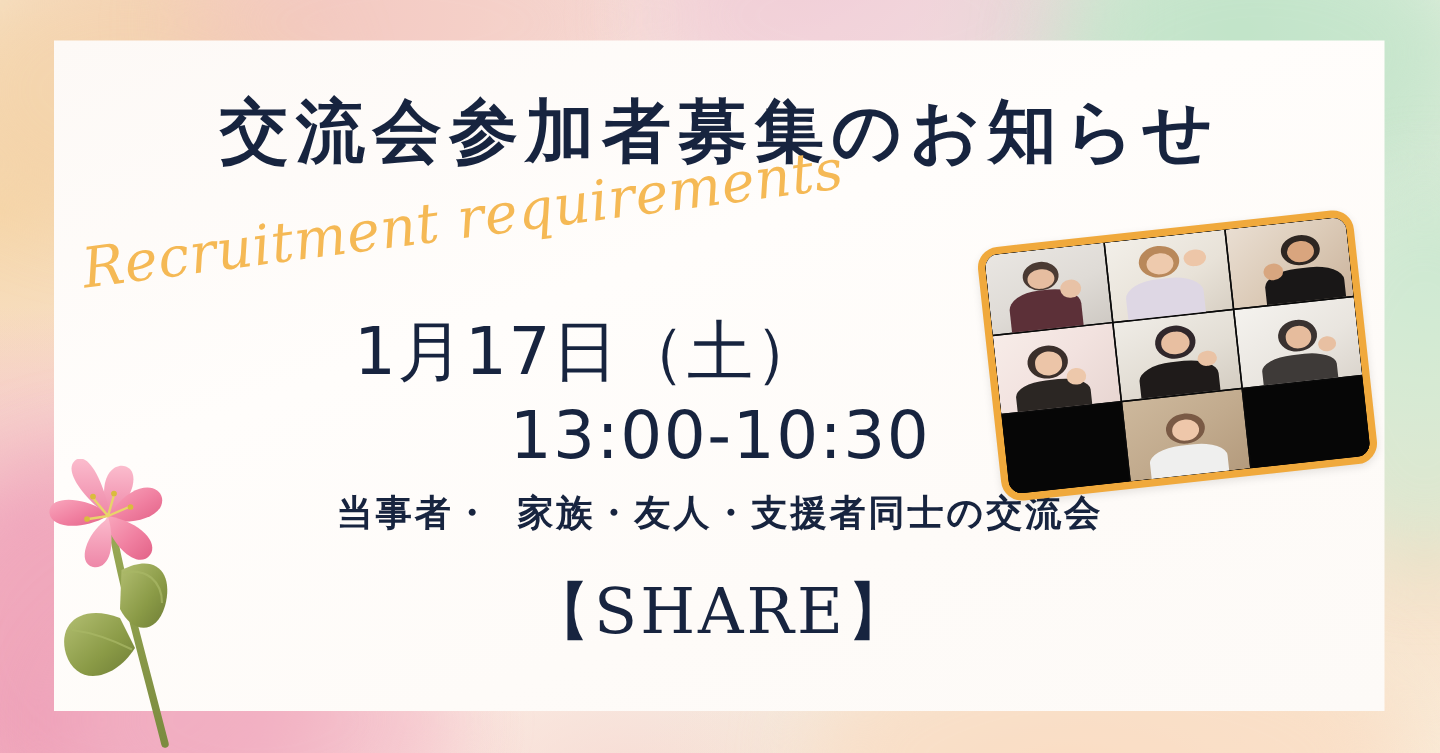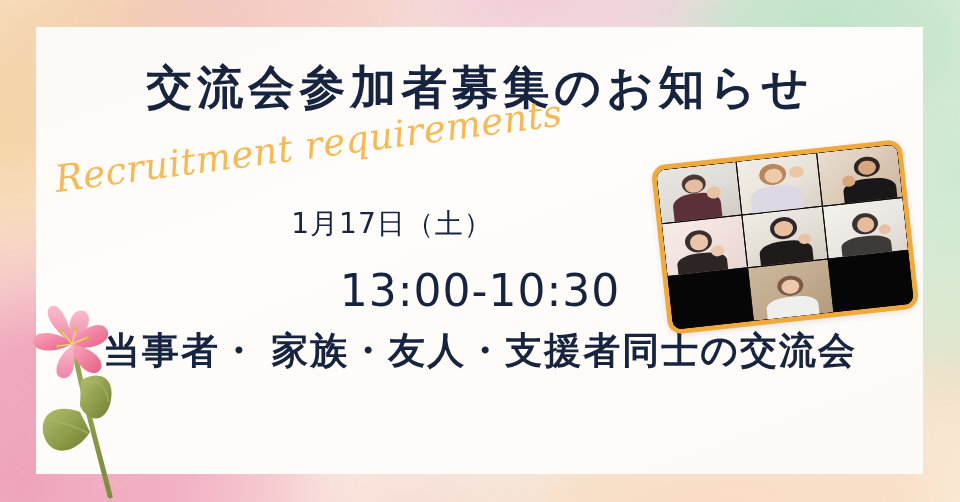--- a/index.html
+++ b/index.html
@@ -55,32 +55,32 @@
     color:#f5b955;font-size:37px;
     font-family:"DejaVu Serif","Liberation Serif",serif;
     font-style:italic;font-weight:400;letter-spacing:.5px;
     transform:rotate(-7.5deg);transform-origin:left center;
     white-space:nowrap;
   }
 
   
   #dateline{
     position:absolute;left:0;top:205px;width:784px;text-align:center;
-    color:#17243f;font-size:28px;letter-spacing:1px;font-weight:400;
+    color:#17243f;font-size:44px;letter-spacing:1px;font-weight:400;
     font-family:"DejaVu Sans","Liberation Sans",sans-serif;white-space:nowrap;
   }
   #timeline{
     position:absolute;left:0;top:265px;width:960px;text-align:center;
     color:#17243f;font-size:44px;letter-spacing:1px;font-weight:400;
     font-family:"DejaVu Sans","Liberation Sans",sans-serif;white-space:nowrap;
   }
   #subtitle{
     position:absolute;left:0;top:326px;width:960px;text-align:center;
-    color:#17243f;font-size:37px;font-weight:700;letter-spacing:2px;
-    font-family:Liberation Sans, sans-serif;white-space:nowrap;
+    color:#17243f;font-size:24px;font-weight:700;letter-spacing:2px;
+    font-family:Liberation Mono, monospace;white-space:nowrap;
   }
   #share{
     position:absolute;left:0;top:380px;width:960px;text-align:center;
     color:#17243f;font-size:42px;font-weight:400;letter-spacing:2px;
     font-family:"DejaVu Serif","Liberation Serif",serif;white-space:nowrap;
   }
 
   
   #photo-card{
     position:absolute;left:659px;top:152px;width:242px;height:160px;
@@ -162,20 +162,21 @@
 
   <div id="card"></div>
 
   <div id="title">交流会参加者募集のお知らせ</div>
 
   <div id="script">Recruitment requirements</div>
 
   <div id="dateline">1月17日（土）</div>
   <div id="timeline">13:00-10:30</div>
   <div id="subtitle">当事者・ 家族・友人・支援者同士の交流会</div>
+  <div id="share">【SHARE】</div>
 
   <div id="photo-card">
     <div id="photo-grid">
       <div class="tile t1">
         <div class="bg"></div>
           <div class="head"></div>
           <div class="face"></div>
           <div class="body"></div>
           <div class="hand"></div>
       </div>

